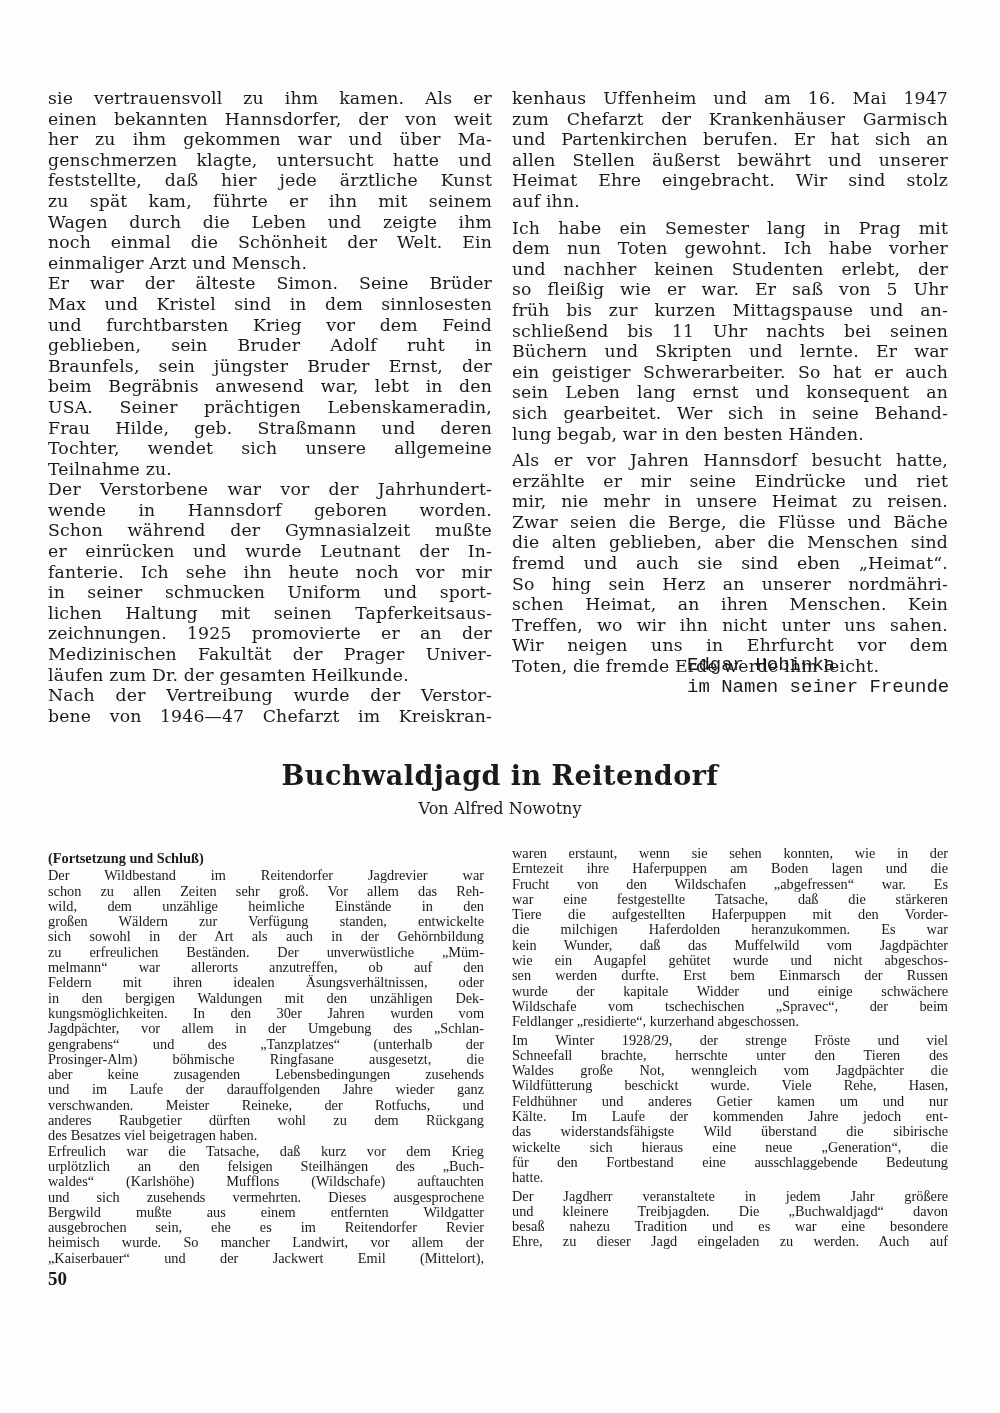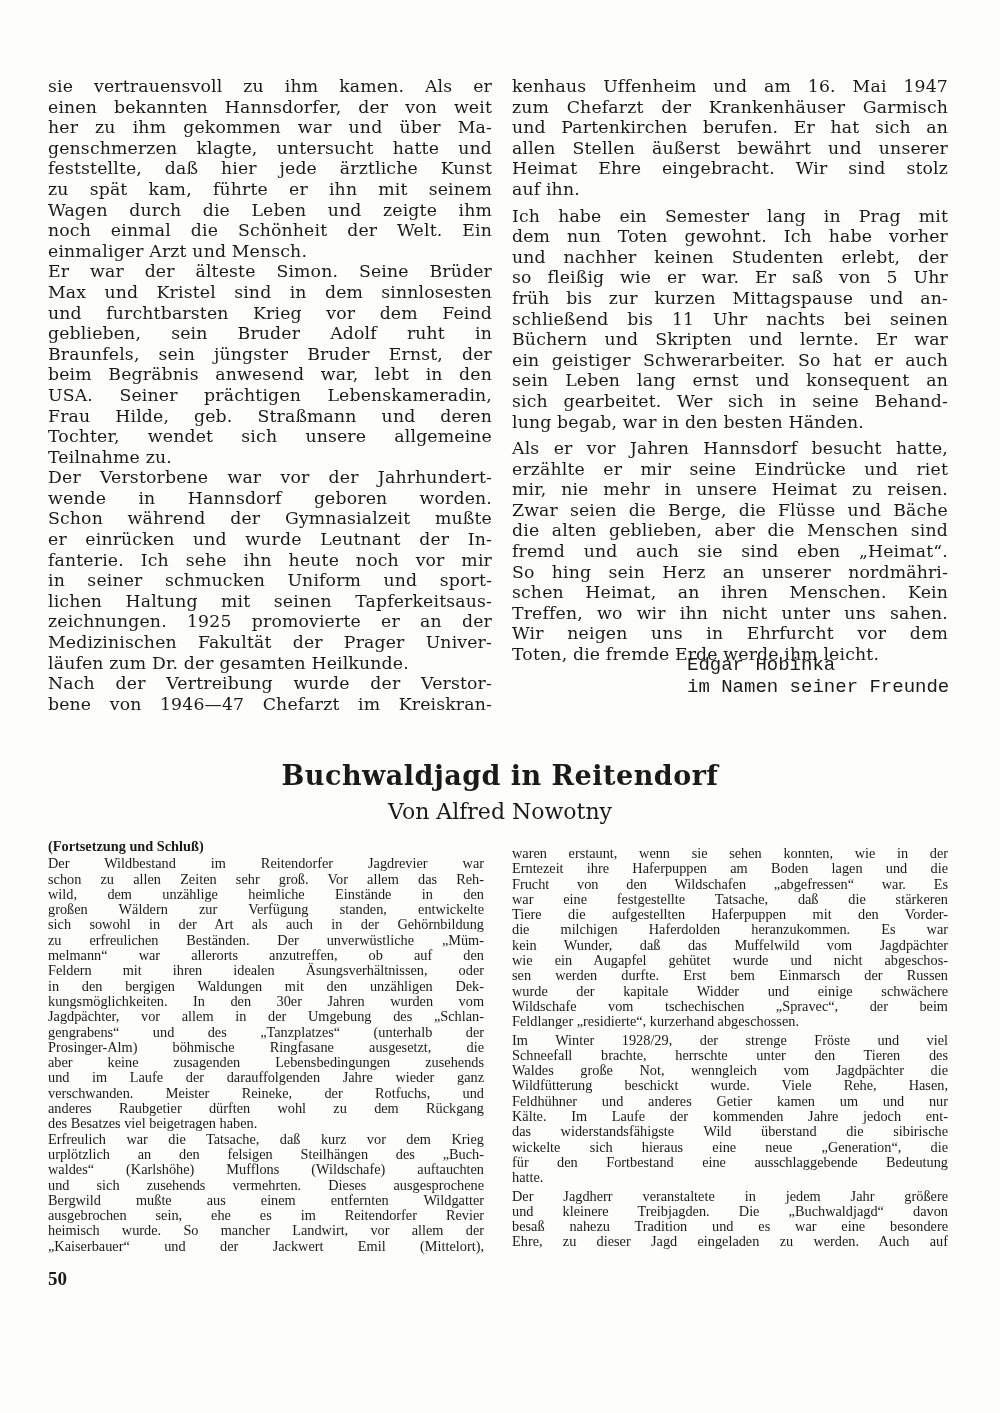--- a/index.html
+++ b/index.html
@@ -1,44 +1,44 @@
 <!DOCTYPE html>
 <html><head>
 <meta charset="utf-8">
 <style>
   html, body { margin: 0; padding: 0; background: #fdfdfb; }
   body { width: 1000px; height: 1413px; position: relative; overflow: hidden; color: #1a1a1a; }
   .page { position: absolute; left: 0; top: 0; width: 1000px; height: 1413px; }
 
   
   .col { position: absolute; }
-  .col-upper { top: 76px; width: 444px; font-family: "DejaVu Serif", "Liberation Serif", serif; font-size: 17.3px; line-height: 20.6px; letter-spacing: 0.15px; }
+  .col-upper { top: 88px; width: 444px; font-family: "DejaVu Serif", "Liberation Serif", serif; font-size: 17.3px; line-height: 20.6px; letter-spacing: 0.15px; }
   .col-upper.left { left: 48px; }
   .col-upper.right { left: 512px; width: 436px; }
   .line { display: block; white-space: nowrap; text-align: justify; text-align-last: justify; height: 20.6px; }
   .line.last { text-align-last: left; }
   .para-gap { height: 6px; }
 
   .signature { position: absolute; left: 687px; top: 654px; font-family: Liberation Mono, monospace; font-size: 19px; line-height: 22px; }
   .signature span { display: block; }
 
   
   .title { position: absolute; left: 0; width: 1000px; top: 760px; text-align: center;
            font-family: "DejaVu Serif", "Liberation Serif", serif; font-weight: 900; font-size: 27px;
            letter-spacing: 0.5px; transform: scaleY(1.05); }
   .byline { position: absolute; left: 0; width: 1000px; top: 799px; text-align: center;
-            font-family: "DejaVu Serif", "Liberation Serif", serif; font-size: 22px; }
+            font-family: "DejaVu Serif", "Liberation Serif", serif; font-size: 16px; }
 
   
   .col-lower { top: 839px; width: 436px; font-family: "Liberation Serif", "DejaVu Serif", serif; font-size: 14.3px; line-height: 15.3px; }
   .col-lower.left { left: 48px; }
   .col-lower.right { left: 512px; top: 846px; }
   .col-lower .line { height: 15.3px; }
   .col-lower .para-gap { height: 3px; }
-  .subhead { font-weight: bold; text-align-last: left !important; margin-bottom: 2px; }
+  .subhead { font-weight: bold; text-align-last: left !important; margin-bottom: 2px; margin-top: 12px; }
 
   .page-number { position: absolute; left: 48px; top: 1268px; font-family: "Liberation Serif", "DejaVu Serif", serif; font-size: 19px; font-weight: bold; }
 </style>
 </head>
 <body>
 
 <div class="page">
 
   <div class="col col-upper left">
     <span class="line">sie vertrauensvoll zu ihm kamen. Als er</span>

